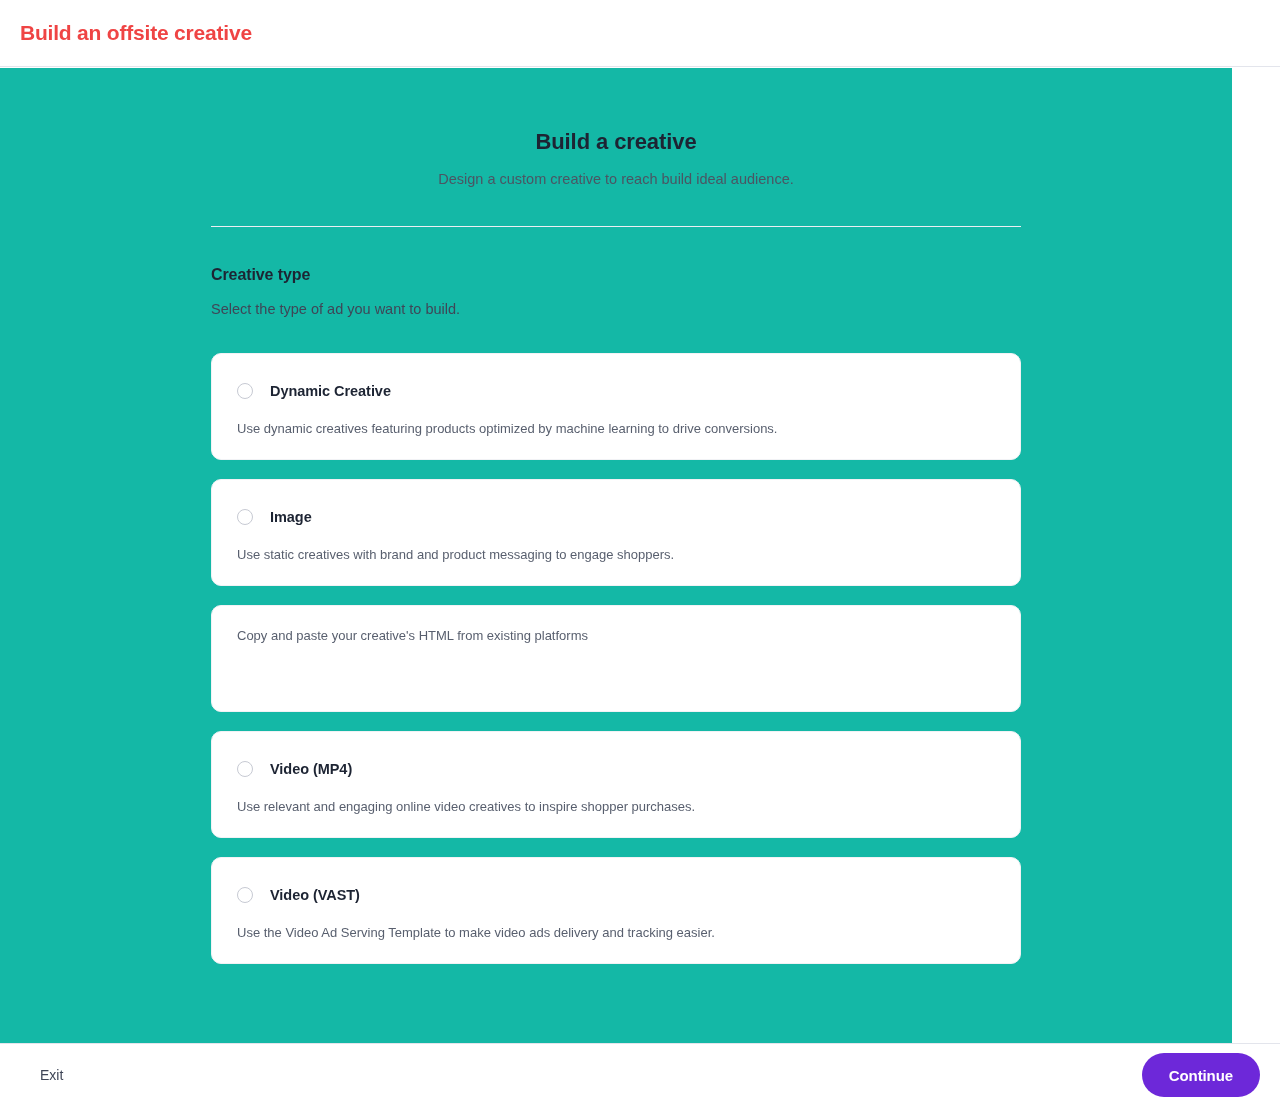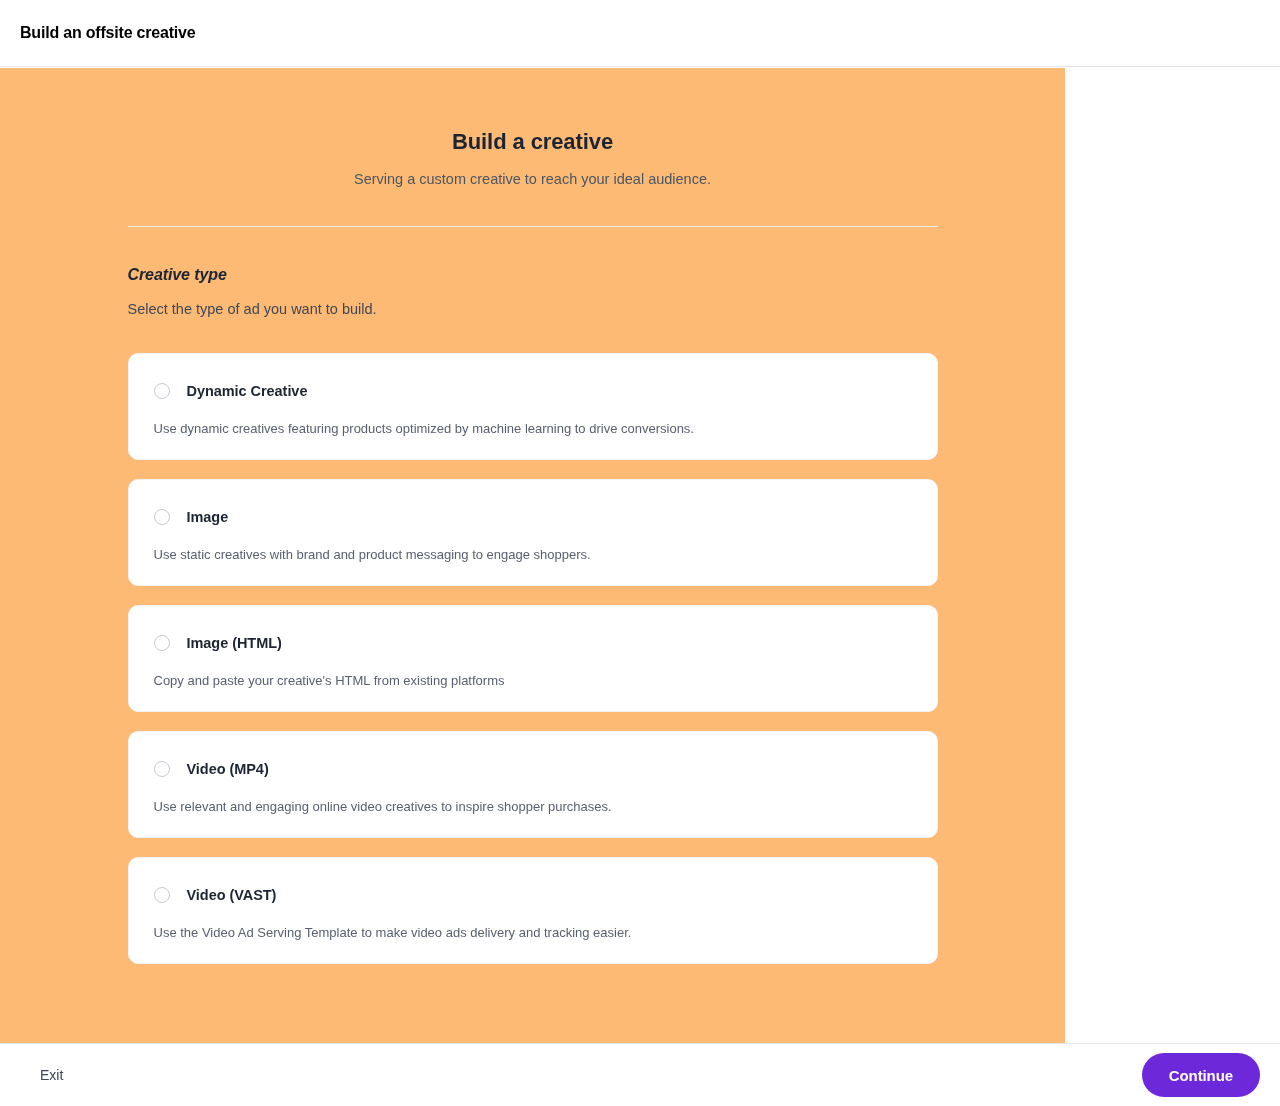--- a/index.html
+++ b/index.html
@@ -28,34 +28,34 @@
     width: 1280px;
     height: 67px;
     background: #ffffff;
     border-bottom: 1px solid #e3e5ec;
     display: flex;
     align-items: center;
     padding-left: 20px;
   }
 
   .app-header-title {
-    font-size: 16px;
-    font-weight: 700;
-    color: #000000;
+    font-size: 21px;
+    font-weight: 700;
+    color: #ef4444;
     letter-spacing: -0.2px;
   }
 
   
   .content-area {
     position: absolute;
     top: 68px;
     left: 0;
-    width: 1065px;
+    width: 1232px;
     height: 975px;
-    background: #fdba74;
+    background: #14b8a6;
     overflow: hidden;
   }
 
   .content-inner {
     width: 810px;
     margin: 0 auto;
     padding-top: 61px;
   }
 
   .page-heading {
@@ -80,21 +80,20 @@
     background: #eceef3;
     margin: 39px auto 0 auto;
   }
 
   .section-title {
     font-size: 16px;
     font-weight: 700;
     color: #1d2433;
     margin-top: 39px;
     letter-spacing: -0.1px;
-    font-style: italic;
   }
 
   .section-subtitle {
     font-size: 14.5px;
     color: #3f4657;
     margin-top: 17px;
     font-weight: 400;
   }
 
   
@@ -193,21 +192,21 @@
 
   <div class="app-header">
     <div class="app-header-title">Build an offsite creative</div>
   </div>
 
   <div class="content-area">
     <div class="content-inner">
 
       <div class="page-heading">Build a creative</div>
 
-      <div class="page-subheading">Serving a custom creative to reach your ideal audience.</div>
+      <div class="page-subheading">Design a custom creative to reach build ideal audience.</div>
 
       <div class="divider"></div>
 
       <div class="section-title">Creative type</div>
 
       <div class="section-subtitle">Select the type of ad you want to build.</div>
 
       <div class="options-list">
 
         <div class="option-card">
@@ -220,24 +219,20 @@
 
         <div class="option-card">
           <div class="option-head">
             <span class="radio"></span>
             <span class="option-title">Image</span>
           </div>
           <div class="option-desc">Use static creatives with brand and product messaging to engage shoppers.</div>
         </div>
 
         <div class="option-card">
-          <div class="option-head">
-            <span class="radio"></span>
-            <span class="option-title">Image (HTML)</span>
-          </div>
           <div class="option-desc">Copy and paste your creative's HTML from existing platforms</div>
         </div>
 
         <div class="option-card">
           <div class="option-head">
             <span class="radio"></span>
             <span class="option-title">Video (MP4)</span>
           </div>
           <div class="option-desc">Use relevant and engaging online video creatives to inspire shopper purchases.</div>
         </div>

